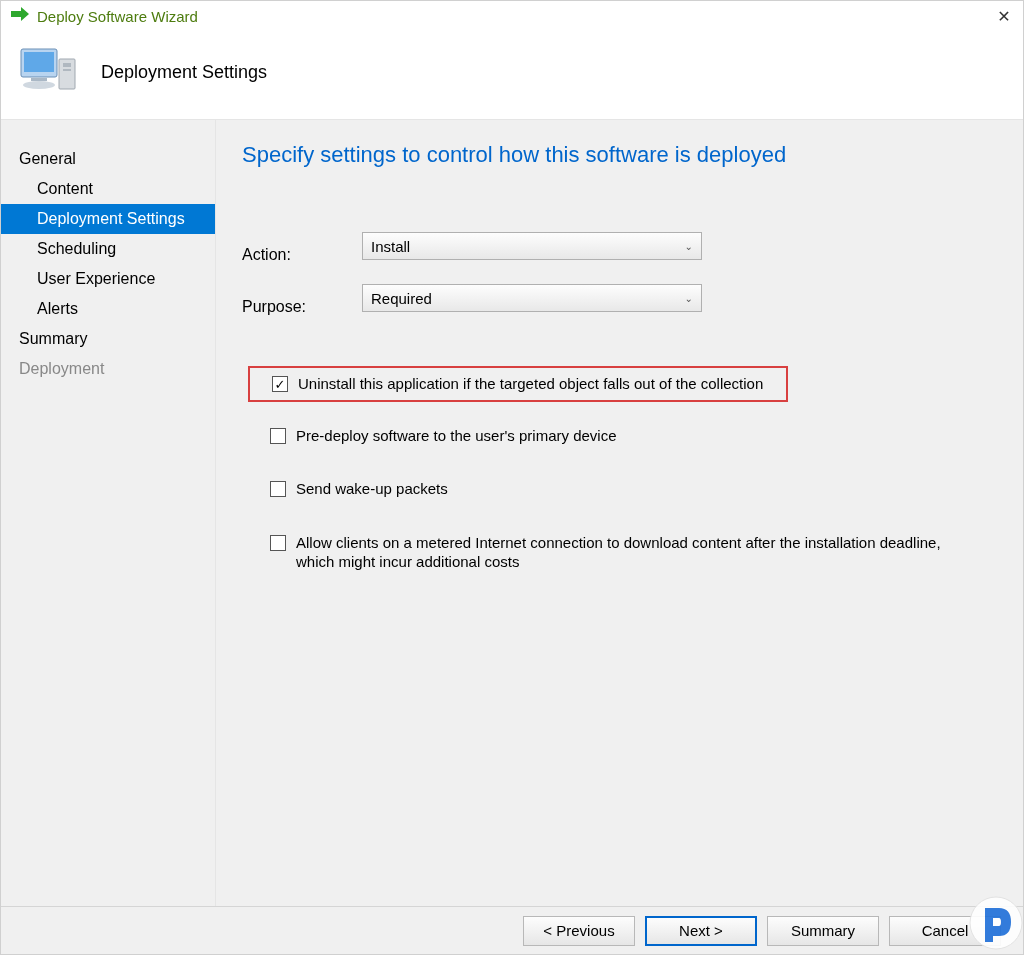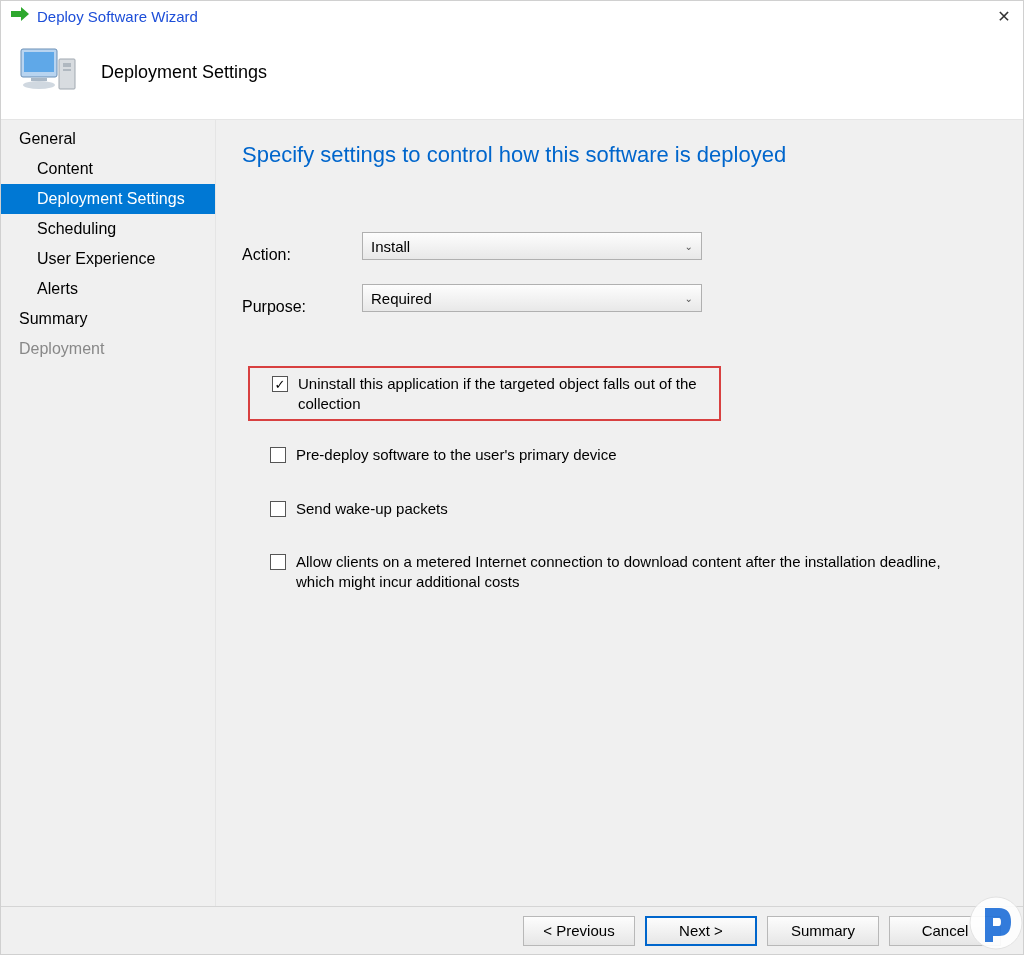--- a/index.html
+++ b/index.html
@@ -20,21 +20,21 @@
       display: flex;
       align-items: center;
       padding: 6px 10px;
       height: 30px;
     }
     .titlebar .arrow-icon {
       margin-right: 8px;
     }
     .titlebar .title {
       font-size: 15px;
-      color: #1d4ed8;
+      color: #4d7c0f;
     }
     .close-btn {
       margin-left: auto;
       width: 18px;
       height: 18px;
       font-size: 16px;
       color: #333;
       cursor: pointer;
       display: flex;
       align-items: center;
@@ -55,21 +55,21 @@
       font-weight: 400;
     }
     .body-container {
       display: flex;
       height: calc(100% - 130px);
     }
     .sidebar {
       width: 215px;
       background: #f0f0f0;
       border-right: 1px solid #e5e5e5;
-      padding-top: 4px;
+      padding-top: 24px;
     }
     .sidebar .nav-item {
       padding: 6px 18px;
       font-size: 16px;
       color: #000;
       cursor: pointer;
     }
     .sidebar .nav-sub {
       padding-left: 36px;
     }
@@ -127,21 +127,21 @@
     .checkbox-row {
       display: flex;
       align-items: flex-start;
       margin-bottom: 22px;
       padding: 6px 10px;
     }
     .checkbox-row.highlighted {
       border: 2px solid #d84040;
       margin-left: -12px;
       padding-left: 22px;
-      width: 473px;
+      width: 540px;
       margin-bottom: 18px;
     }
     .checkbox {
       width: 16px;
       height: 16px;
       border: 1px solid #555;
       background: #fff;
       margin-right: 10px;
       margin-top: 2px;
       flex-shrink: 0;

